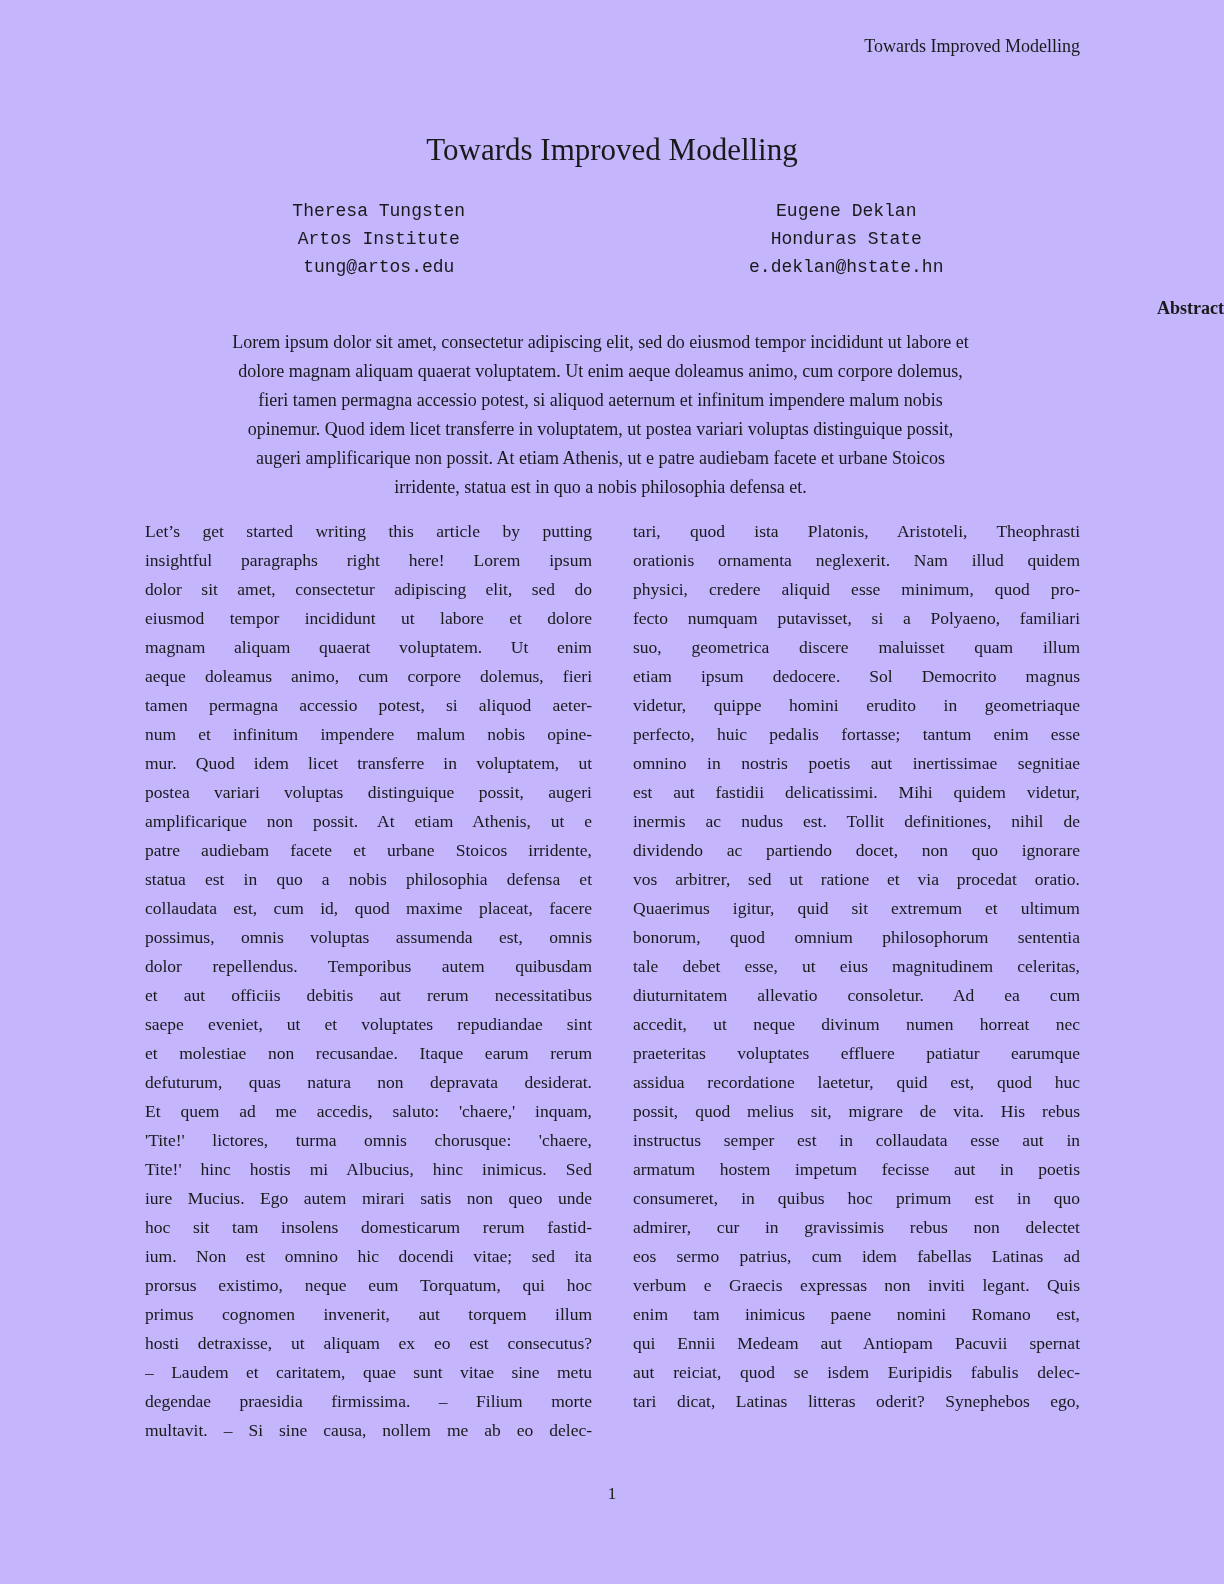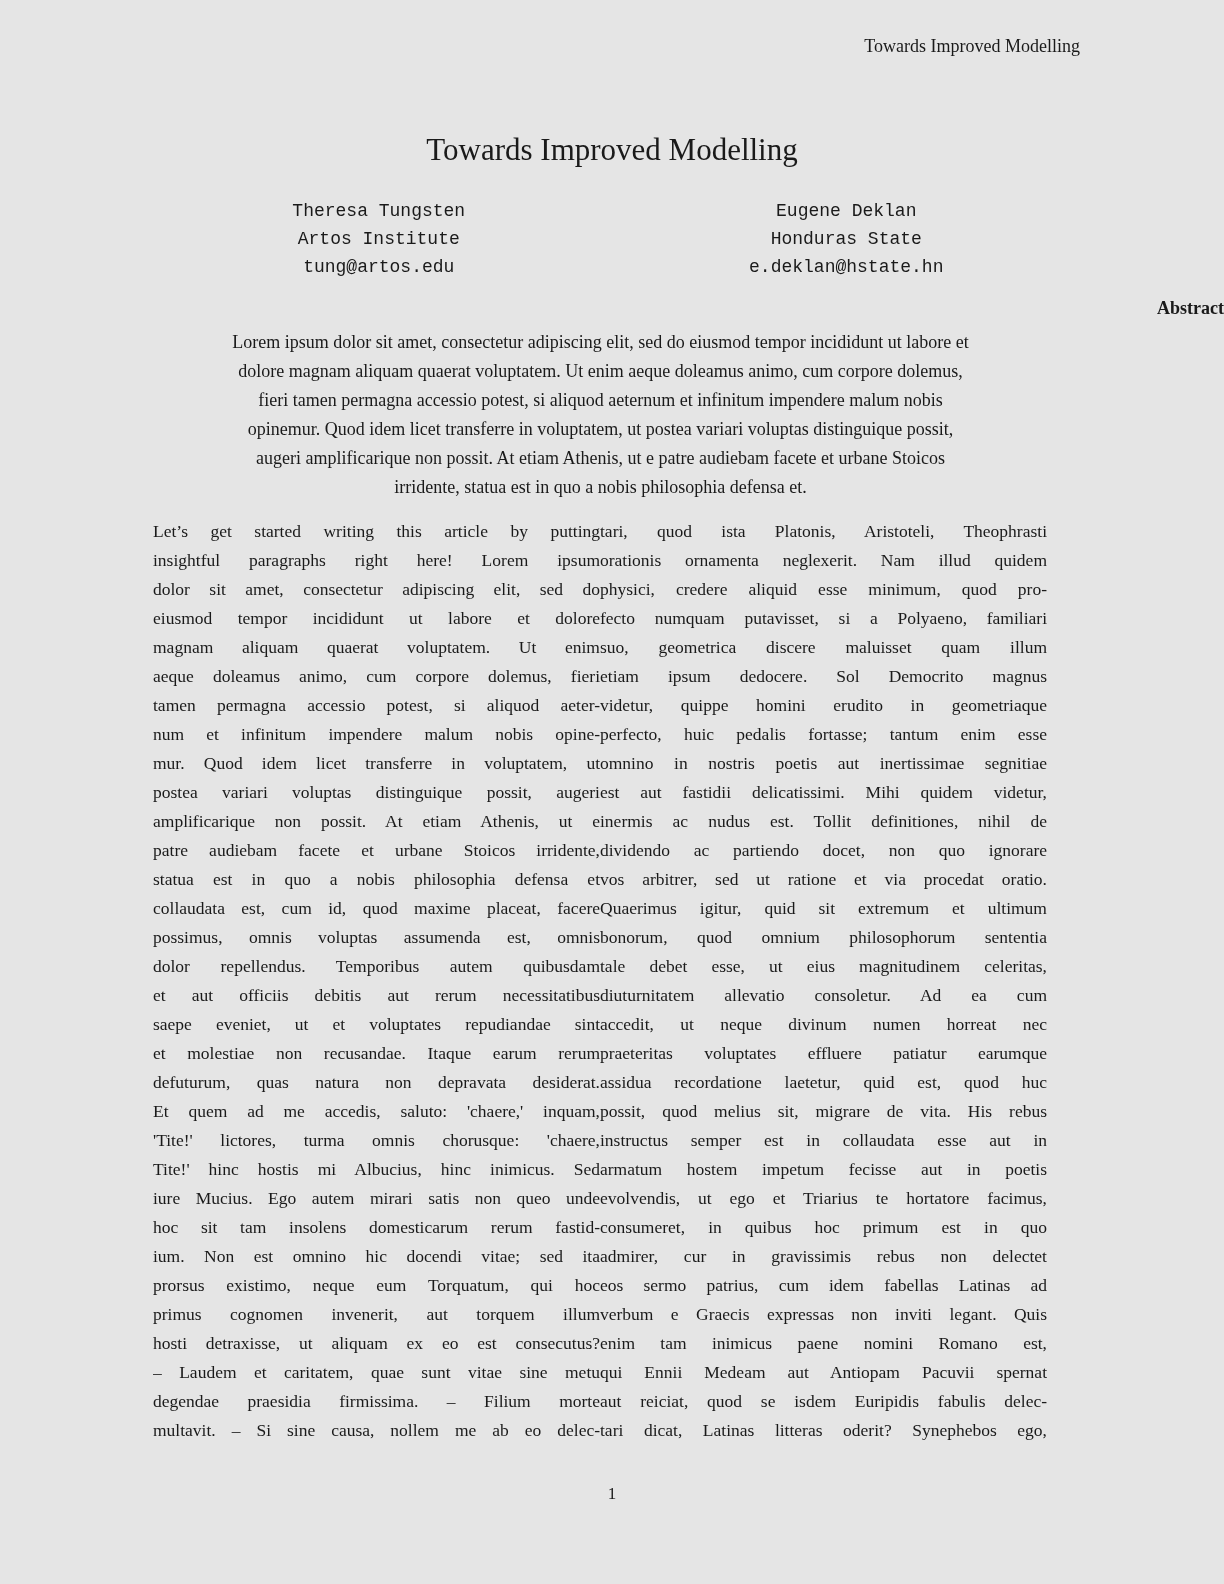--- a/index.html
+++ b/index.html
@@ -4,21 +4,21 @@
 <style>
   html, body {
     margin: 0;
     padding: 0;
     background: #ffffff;
   }
   .page {
     position: relative;
     width: 1224px;
     height: 1584px;
-    background: #e5e5e5;
+    background: #c4b5fd;
     font-family: "Liberation Serif", serif;
     color: #1a1a1a;
     overflow: hidden;
   }
   .running-header {
     position: absolute;
     top: 34px;
     left: 145px;
     width: 935px;
     text-align: right;
@@ -72,21 +72,21 @@
     line-height: 29px;
     text-align: center;
     white-space: nowrap;
   }
   .columns {
     position: absolute;
     top: 517px;
     left: 145px;
     width: 935px;
     display: flex;
-    margin-left: 8px;
+    gap: 41px;
   }
   .column {
     width: 447px;
     font-size: 17.5px;
   }
   .column .text-line {
     height: 29px;
     line-height: 29px;
     text-align: justify;
     overflow: hidden;
@@ -191,21 +191,20 @@
         <div class="text-line">Quaerimus igitur, quid sit extremum et ultimum</div>
         <div class="text-line">bonorum, quod omnium philosophorum sententia</div>
         <div class="text-line">tale debet esse, ut eius magnitudinem celeritas,</div>
         <div class="text-line">diuturnitatem allevatio consoletur. Ad ea cum</div>
         <div class="text-line">accedit, ut neque divinum numen horreat nec</div>
         <div class="text-line">praeteritas voluptates effluere patiatur earumque</div>
         <div class="text-line">assidua recordatione laetetur, quid est, quod huc</div>
         <div class="text-line">possit, quod melius sit, migrare de vita. His rebus</div>
         <div class="text-line">instructus semper est in collaudata esse aut in</div>
         <div class="text-line">armatum hostem impetum fecisse aut in poetis</div>
-        <div class="text-line">evolvendis, ut ego et Triarius te hortatore facimus,</div>
         <div class="text-line">consumeret, in quibus hoc primum est in quo</div>
         <div class="text-line">admirer, cur in gravissimis rebus non delectet</div>
         <div class="text-line">eos sermo patrius, cum idem fabellas Latinas ad</div>
         <div class="text-line">verbum e Graecis expressas non inviti legant. Quis</div>
         <div class="text-line">enim tam inimicus paene nomini Romano est,</div>
         <div class="text-line">qui Ennii Medeam aut Antiopam Pacuvii spernat</div>
         <div class="text-line">aut reiciat, quod se isdem Euripidis fabulis delec-</div>
         <div class="text-line">tari dicat, Latinas litteras oderit? Synephebos ego,</div>
       </div>
   </div>

